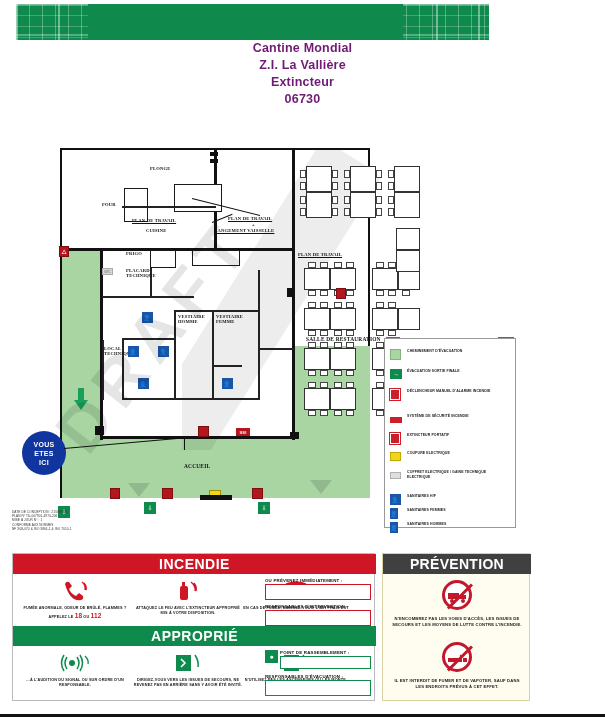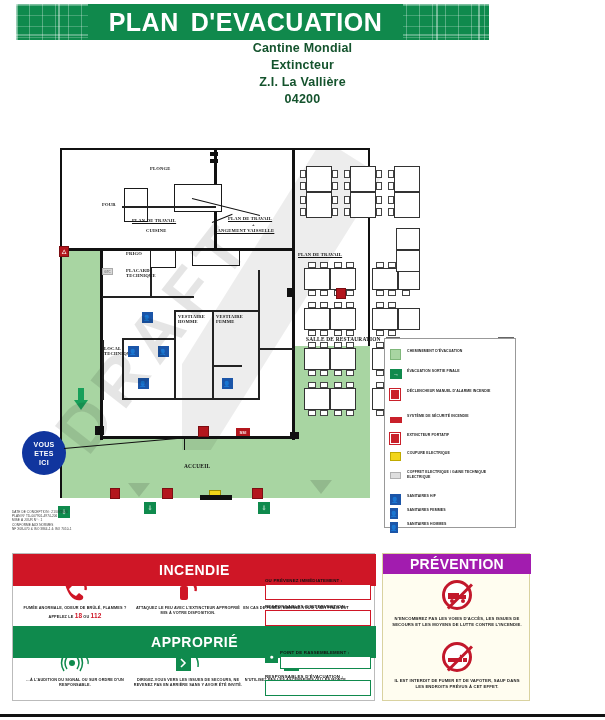--- a/index.html
+++ b/index.html
@@ -39,21 +39,21 @@
     position:absolute; left:72px; top:0; width:315px; height:36px;
     display:flex; align-items:center; justify-content:center;
     color:#fff; font-weight:bold; font-size:25px; letter-spacing:.5px;
     white-space:nowrap;
   }
   .banner-title .sp { display:inline-block; width:12px; }
 
   
   .site-title {
     position:absolute; left:0; top:40px; width:605px;
-    text-align:center; color:#14532d;
+    text-align:center; color:#701a75;
   }
   .site-title div {
     font-weight:bold; font-size:12.5px; line-height:17px; letter-spacing:.2px;
   }
 
   
   .wm {
     position:absolute; left:30px; top:90px; width:470px; height:440px;
     pointer-events:none; z-index:5;
   }
@@ -146,39 +146,39 @@
   .lg-row { position:absolute; left:5px; display:flex; align-items:flex-start; }
   .lg-ic { width:12px; height:12px; flex:0 0 12px; margin-right:5px; position:relative; }
   .lg-tx { font-size:3.5px; line-height:4.6px; color:#222; font-weight:bold;
            letter-spacing:.1px; text-transform:uppercase; width:100px; }
 
   
   .bottom { position:absolute; left:12px; top:553px; width:581px; height:160px; }
 
   .panel-left { position:absolute; left:0; top:0; width:363px; height:148px;
                 border:1px solid #bbb; background:#fff; }
-  .bar { position:absolute; left:0; width:363px; height:32px;
+  .bar { position:absolute; left:0; width:363px; height:20px;
          display:flex; align-items:center; justify-content:center;
          color:#fff; font-weight:bold; font-size:14px; letter-spacing:.5px; }
   .bar-fire { background:#cf1626; top:0; }
   .bar-evac { background:#0f8a4d; top:72px; }
   .cell { position:absolute; text-align:center; }
   .cell-ic { height:26px; display:flex; align-items:center; justify-content:center; }
   .cell-tx { font-size:3.8px; line-height:5.2px; font-weight:bold; color:#1a1a1a;
              letter-spacing:.15px; text-transform:uppercase; margin-top:2px; }
   .num { font-size:6.5px; color:#cf1626; }
   .field-lb { font-size:4.4px; font-weight:bold; color:#111; letter-spacing:.2px;
               text-transform:uppercase; }
   .field-bx { border:1px solid #cf1626; background:#fff; }
   .field-bx.g { border-color:#0f8a4d; }
 
   .panel-right { position:absolute; left:370px; top:0; width:148px; height:148px;
                  border:1px solid #d9d2a0; background:#fffdf0; }
   .bar-prev { position:absolute; left:0; top:0; width:148px; height:20px;
-              background:#a21caf; display:flex; align-items:center; justify-content:center;
+              background:#404040; display:flex; align-items:center; justify-content:center;
               color:#fff; font-weight:bold; font-size:14px; letter-spacing:.3px; }
   .prev-tx { position:absolute; width:130px; left:9px; text-align:center;
              font-size:4.2px; line-height:5.6px; font-weight:bold; color:#1a1a1a;
              letter-spacing:.15px; text-transform:uppercase; }
 
   .noentry { width:30px; height:30px; border-radius:50%;
              border:3.2px solid #c2182b; position:relative; background:#fff; }
   .noentry .slash { position:absolute; left:-2px; top:12px; width:34px; height:3.2px;
                     background:#c2182b; transform:rotate(-45deg); }
   .footer-rule { position:absolute; left:0; top:714px; width:605px; height:3px; background:#111; }
@@ -186,32 +186,27 @@
 </style>
 </head>
 <body>
 
 <div id="page">
 
   <div class="banner">
     <div class="banner-bp"></div>
     <div class="banner-bp2"></div>
     <div class="banner-mid"></div>
-    <div class="banner-title">
-      <span>PLAN</span>
-      <span class="sp"></span>
-      <span>D'EVACUATION</span>
-    </div>
   </div>
 
   <div class="site-title">
     <div>Cantine Mondial</div>
+    <div>Z.I. La Vallière</div>
     <div>Extincteur</div>
-    <div>Z.I. La Vallière</div>
-    <div>04200</div>
+    <div>06730</div>
   </div>
 
   <div class="wm">
     <span style="left:10px; top:330px;">DRAFT</span>
   </div>
 
   <div class="plan">
 
     <div class="plan-outer">
 

